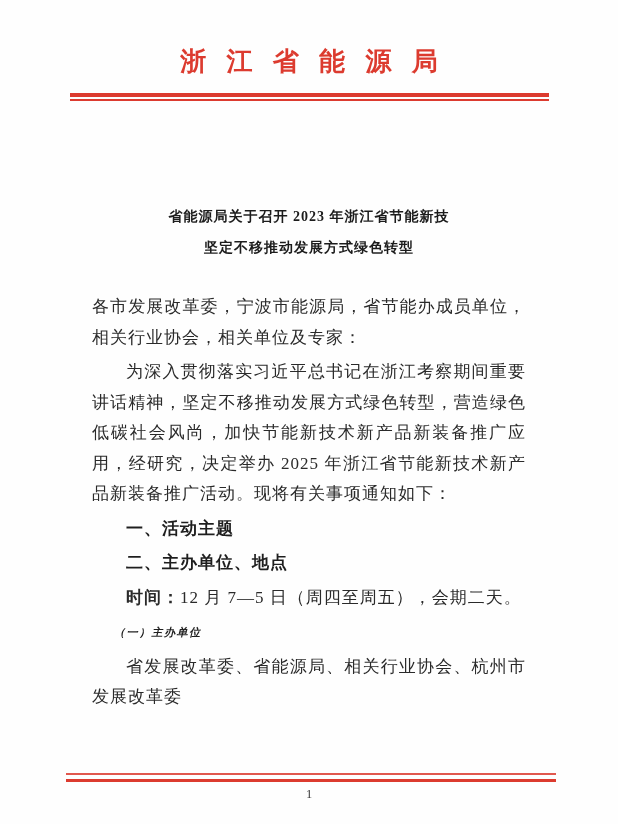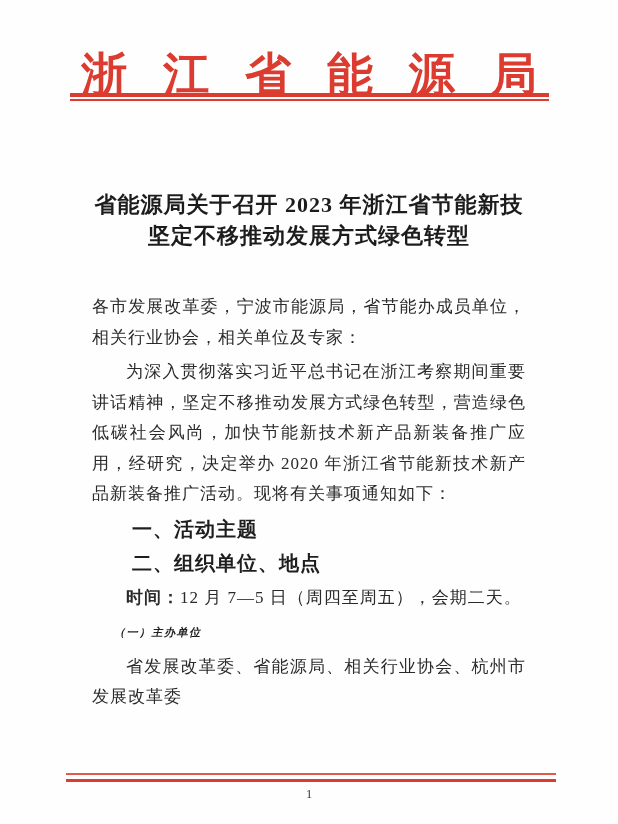--- a/index.html
+++ b/index.html
@@ -16,21 +16,21 @@
     font-family: "Liberation Serif", "DejaVu Serif", serif;
     color: var(--ink, #222);
   }
   
   .agency {
     position: absolute;
     top: 44px;
     left: 0;
     right: 0;
     text-align: center;
-    font-size: 46px;
+    font-size: 26px;
     font-weight: bold;
     color: var(--accent, #dc3b2f);
     letter-spacing: 0.78em;
     text-indent: 0.78em;
     white-space: nowrap;
   }
   .rule-top {
     position: absolute;
     top: 93px;
     left: 70px;
@@ -44,23 +44,23 @@
     margin-top: 2.5px;
     height: 1.5px;
     background: var(--accent, #dc3b2f);
   }
   
   .doc-title {
     position: absolute;
     top: 189px;
     left: 0;
     right: 0;
-    margin: 0;
+    margin: 12px;
     text-align: center;
-    font-size: 22px;
+    font-size: 14px;
     line-height: 31px;
     font-weight: bold;
     letter-spacing: 1px;
     color: #1c1c1c;
   }
   
   .doc-body {
     position: absolute;
     top: 288px;
     left: 88px;
@@ -74,21 +74,21 @@
   .doc-body p {
     margin: 4px;
   }
   .indent {
     text-indent: 2em;
   }
   .sec-heading {
     margin: 0;
     font-family: "Liberation Sans", "DejaVu Sans", sans-serif;
     font-weight: bold;
-    font-size: 20px;
+    font-size: 17px;
     line-height: 30.5px;
     text-indent: 2em;
     letter-spacing: 1px;
     color: #1e1e1e;
   }
   .sub-heading {
     margin: 0;
     font-weight: bold;
     font-style: italic;
     font-size: 11px;
@@ -142,26 +142,26 @@
 
   <h1 class="doc-title">
     <span>省能源局关于召开 2023 年浙江省节能新技</span><br>
     <span>坚定不移推动发展方式绿色转型</span>
   </h1>
 
   <div class="doc-body">
 
     <p>各市发展改革委，宁波市能源局，省节能办成员单位，相关行业协会，相关单位及专家：</p>
 
-    <p class="indent">为深入贯彻落实习近平总书记在浙江考察期间重要讲话精神，坚定不移推动发展方式绿色转型，营造绿色低碳社会风尚，加快节能新技术新产品新装备推广应用，经研究，决定举办 2020 年浙江省节能新技术新产品新装备推广活动。现将有关事项通知如下：</p>
+    <p class="indent">为深入贯彻落实习近平总书记在浙江考察期间重要讲话精神，坚定不移推动发展方式绿色转型，营造绿色低碳社会风尚，加快节能新技术新产品新装备推广应用，经研究，决定举办 2025 年浙江省节能新技术新产品新装备推广活动。现将有关事项通知如下：</p>
 
     <p class="sec-heading">一、活动主题</p>
 
 
-    <p class="sec-heading">二、组织单位、地点</p>
+    <p class="sec-heading">二、主办单位、地点</p>
 
     <p class="indent"><span class="inline-label">时间：</span><span>12 月 7—5 日（周四至周五），会期二天。</span></p>
 
 
 
     <p class="sub-heading">（一）主办单位</p>
 
     <p class="indent">省发展改革委、省能源局、相关行业协会、杭州市发展改革委</p>
 
   </div>

